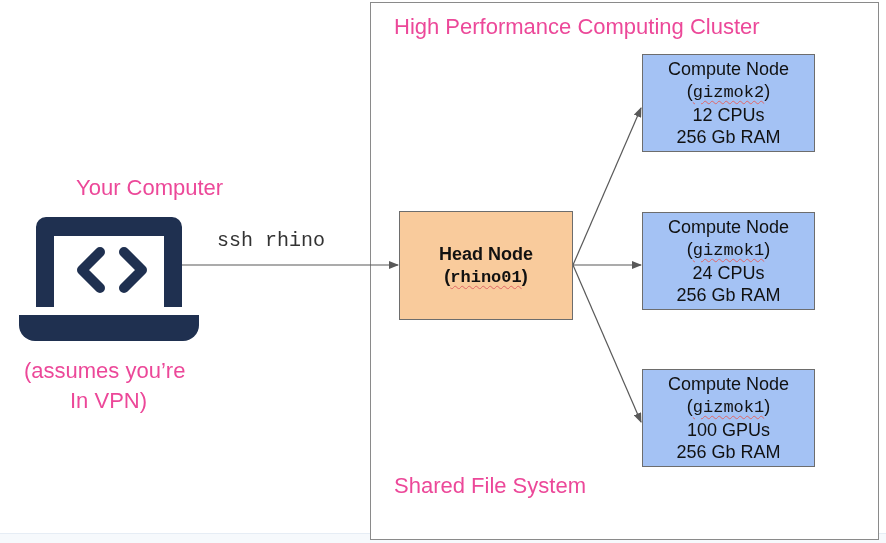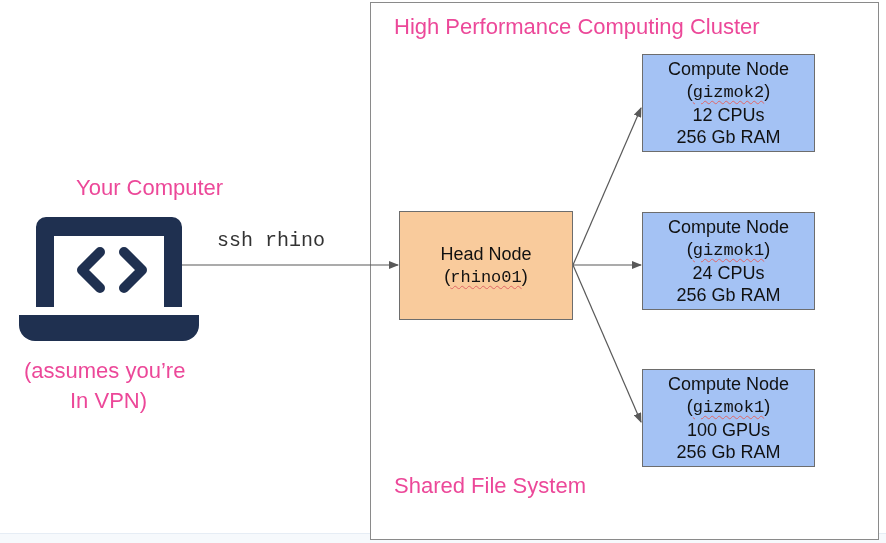--- a/index.html
+++ b/index.html
@@ -68,21 +68,21 @@
 
   <line x1="573" y1="265" x2="641" y2="108" stroke="#595959" stroke-width="1.2" marker-end="url(#ah)"></line>
   <line x1="573" y1="265" x2="641" y2="265" stroke="#595959" stroke-width="1.2" marker-end="url(#ah)"></line>
   <line x1="573" y1="265" x2="641" y2="422" stroke="#595959" stroke-width="1.2" marker-end="url(#ah)"></line>
 </svg>
 <div class="label" style="left:24px; top:358px;">(assumes you’re</div>
 <div class="label" style="left:70px; top:388px;">In VPN)</div>
 
 <div class="ssh">ssh rhino</div>
 
-<div class="node head" style="background: rgb(249, 203, 156);">
+<div class="node head" style="background: rgb(249, 203, 156); font-weight: bold;">
   <div>Head Node</div>
   <div><span>(</span><span class="mono squiggle">rhino01</span><span>)</span></div>
 </div>
 
 <div class="node compute" style="top: 54px; background: rgb(164, 194, 244);">
   <div>Compute Node</div>
   <div>(<span class="mono squiggle">gizmok2</span>)</div>
   <div>12 CPUs</div>
   <div>256 Gb RAM</div>
 </div>

